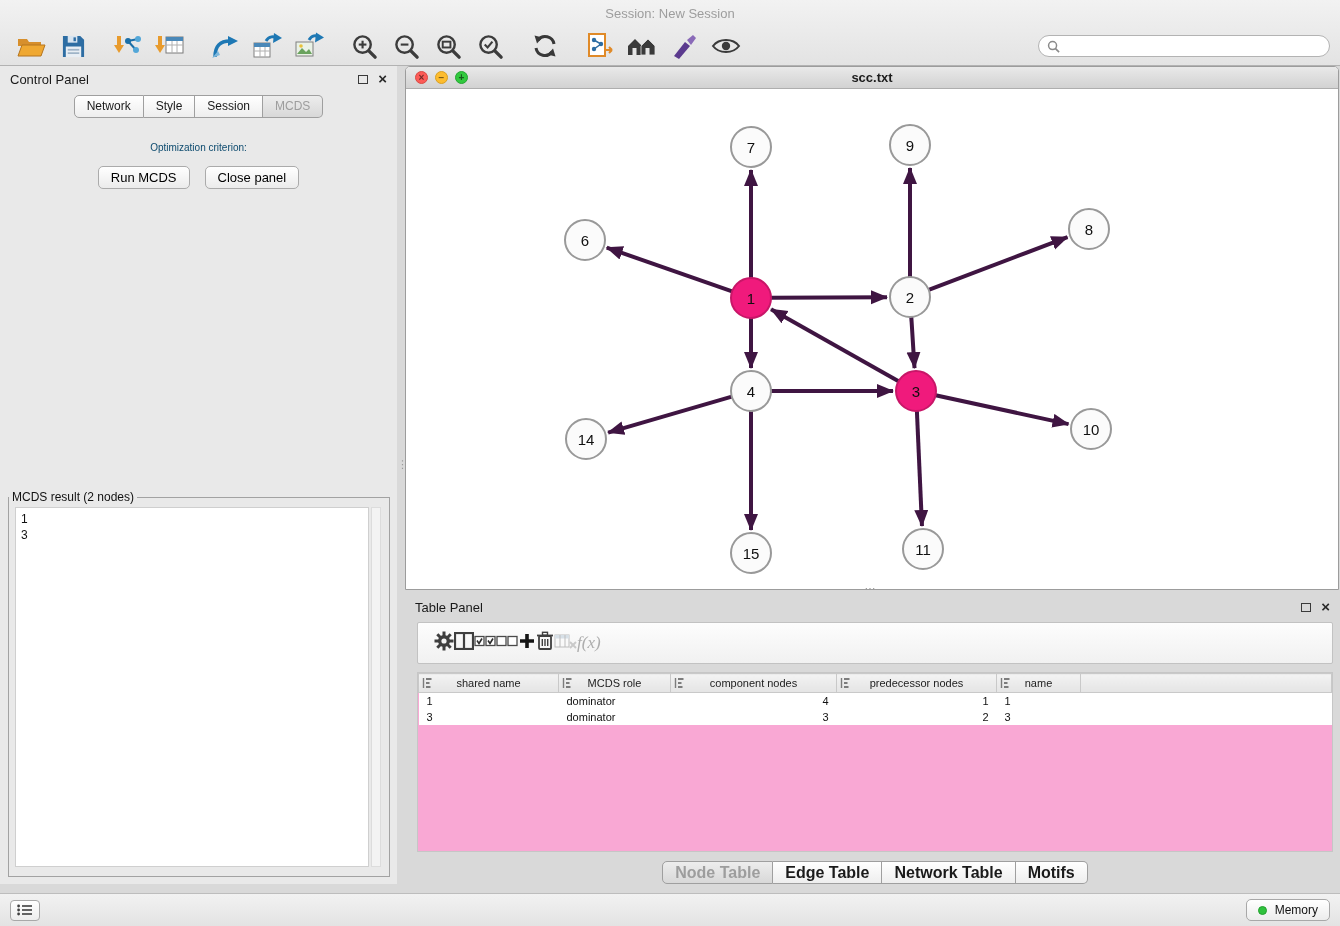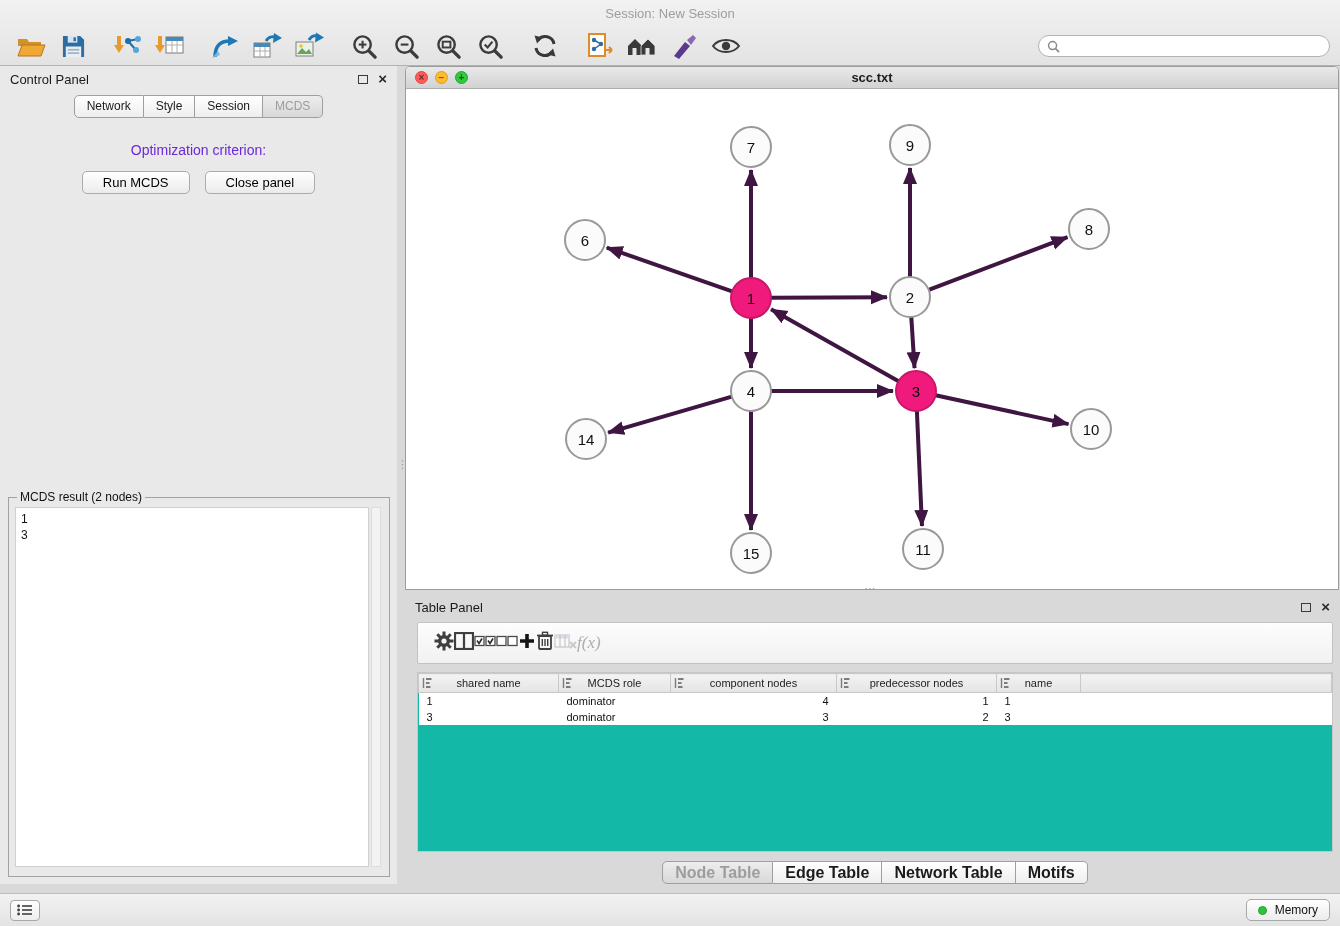--- a/index.html
+++ b/index.html
@@ -28,36 +28,36 @@
   .panel-icons { margin-left:auto; display:flex; gap:10px; align-items:center; }
   .float-icon { width:10px; height:9px; border:1.6px solid #3a3a3a; display:inline-block; }
   .close-icon { font-size:15px; font-weight:bold; color:#2a2a2a; line-height:10px; }
   .tab-row { display:flex; justify-content:center; margin-top:3px;align-items:center; }
   .seg { border:1px solid #9f9f9f; border-left:none; background:linear-gradient(#ffffff,#eeeeee);
     padding:0 12px; font-size:12px; line-height:21px; height:23px; color:#1a1a1a; }
   .seg:first-child { border-left:1px solid #9f9f9f; border-radius:5px 0 0 5px; }
   .seg:last-child { border-radius:0 5px 5px 0; }
   .seg.active { background:linear-gradient(#ededed,#d8d8d8); color:#9d9d9d; }
   .cp-body { text-align:center; }
-  .opt-label { margin-top:24px; font-size:14px; color:#6d28d9; }
+  .opt-label { margin-top:24px; font-size:10px; color:#0c4a6e; }
   .dropdown { width:312px; height:24px; margin:10px auto 0; position:relative; text-align:left;
     border:1px solid #a9a9a9; border-radius:5px; background:linear-gradient(#ffffff,#f2f2f2);
     font-size:13px; padding:4px 24px 0 9px; }
   .stepper { position:absolute; right:0; top:0; bottom:0; width:19px; border-left:1px solid #c6c6c6;
     display:flex; flex-direction:column; align-items:center; justify-content:center; gap:2px; }
   .tri-up { width:0; height:0; border-left:4px solid transparent; border-right:4px solid transparent;
     border-bottom:5px solid #555; }
   .tri-down { width:0; height:0; border-left:4px solid transparent; border-right:4px solid transparent;
     border-top:5px solid #555; }
   .btn-row { margin-top:13px; display:flex; justify-content:center; gap:15px; }
-  .btn { height:23px; padding:0 20px; border:1px solid #ababab; border-radius:5px;
+  .btn { height:23px; padding:0 12px; border:1px solid #ababab; border-radius:5px;
     background:linear-gradient(#ffffff,#ebebeb); font-size:13px; font-family:inherit; }
   .mcds-fieldset { position:absolute; left:8px; right:7px; top:424px; bottom:7px;
     border:1px solid #a2a2a2; margin:0; padding:0; background:transparent; }
-  .mcds-fieldset legend { font-size:12px; margin-left:8px; padding:0 3px; color:#111; }
+  .mcds-fieldset legend { font-size:12px; padding:0 3px; color:#111; }
   .result-box { position:absolute; left:6px; top:3px; right:20px; bottom:9px;
     background:#fff; border:1px solid #cfcfcf; }
   .result-scroll { position:absolute; top:3px; right:8px; bottom:9px; width:10px;
     background:#f3f3f3; border:1px solid #dcdcdc; }
   pre.result { margin:3px 5px; font-family:"Liberation Sans", sans-serif; font-size:12px;
     line-height:16px; color:#111; }
 
   
   .network-window { position:absolute; left:405px; top:66px; width:934px; height:524px;
     border:1px solid #9c9c9c; border-radius:5px 5px 0 0; background:#fff; }
@@ -79,21 +79,21 @@
     color:#9a9a9a; font-size:11px; line-height:6px; text-align:center; }
 
   
   .table-panel { position:absolute; left:405px; top:594px; width:935px; height:296px; }
   .tp-content { position:absolute; top:28px; left:12px; right:7px; bottom:4px;
     display:flex; flex-direction:column; }
   .tp-toolbar { height:42px; flex:none; border:1px solid #c2c2c2; border-radius:2px;
     background:linear-gradient(#fdfdfd,#f1f1f1); display:flex; align-items:center;
     padding:0 16px; }
   .fx { font-family:"Liberation Serif", serif; font-style:italic; font-size:17px; color:#adadad; }
-  .tp-tablewrap { flex:1; margin-top:8px; background:#14b8a6; border:1px solid #c6c6c6; overflow:hidden; }
+  .tp-tablewrap { flex:1; margin-top:8px; background:#f9a8d4; border:1px solid #c6c6c6; overflow:hidden; }
   table.node-table { border-collapse:collapse; width:100%; table-layout:fixed; }
   .node-table th { background:linear-gradient(#f3f3f3,#e4e4e4); border:1px solid #c9c9c9;
     height:18px; font-weight:normal; font-size:11px; padding:0; position:relative; color:#222; }
   .node-table th .sorticon { position:absolute; left:3px; top:3px; }
   .node-table th .collabel { display:block; text-align:center; line-height:18px; }
   .node-table th:nth-child(1){width:140px} .node-table th:nth-child(2){width:112px}
   .node-table th:nth-child(3){width:166px} .node-table th:nth-child(4){width:160px}
   .node-table th:nth-child(5){width:84px}  .node-table th.filler{width:auto}
   .node-table td { height:16px; font-size:11px; padding:1px 8px 0 8px; color:#111; background:#fff; }
   .node-table td.num { text-align:right; }

